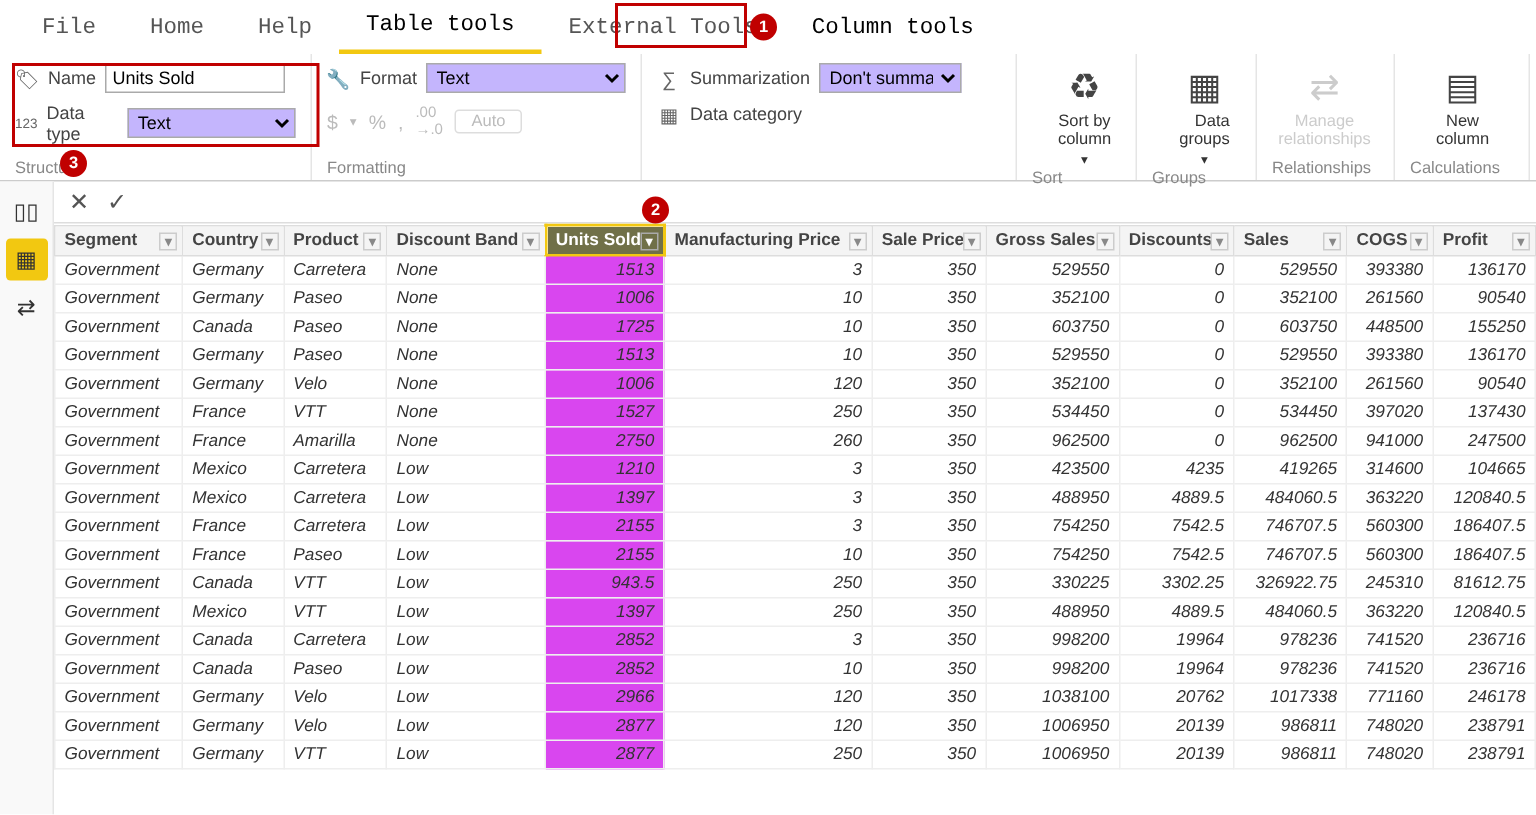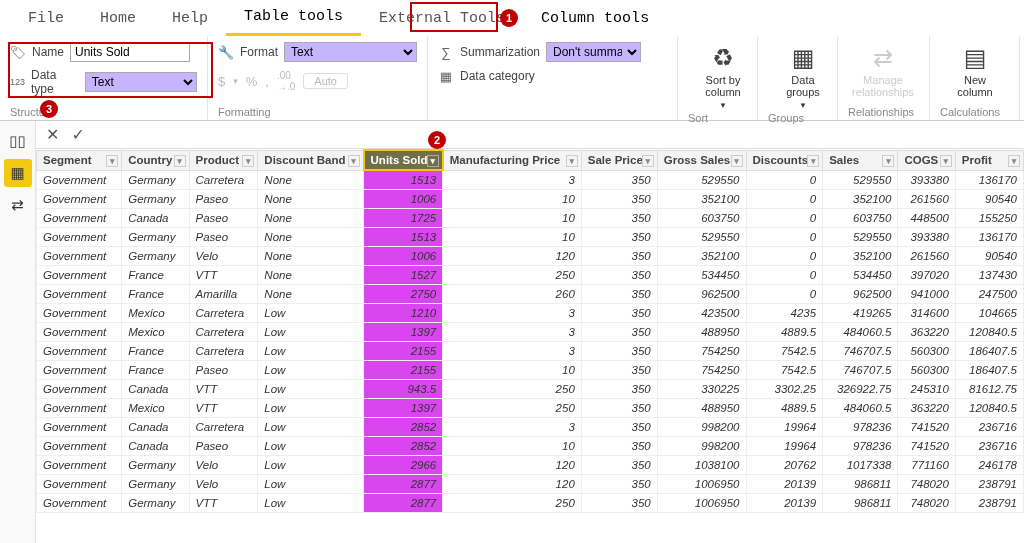--- a/index.html
+++ b/index.html
@@ -125,21 +125,21 @@
       <span style="white-space:pre-line;text-align:center">Sort by
 column</span>
       <span style="font-size:9px">▾</span>
     </div>
     <div class="group-label">Sort</div>
   </div>
 
   <div class="group" style="width:80px">
     <div class="big-btn">
       <span class="bi">▦</span>
-      <span style="white-space:pre-line;text-align:center">Data
+      <span style="white-space:pre-line;text-align:right">Data
 groups</span>
       <span style="font-size:9px">▾</span>
     </div>
     <div class="group-label">Groups</div>
   </div>
 
   <div class="group" style="width:92px">
     <div class="big-btn disabled">
       <span class="bi">⇄</span>
       <span style="white-space:pre-line;text-align:center">Manage

